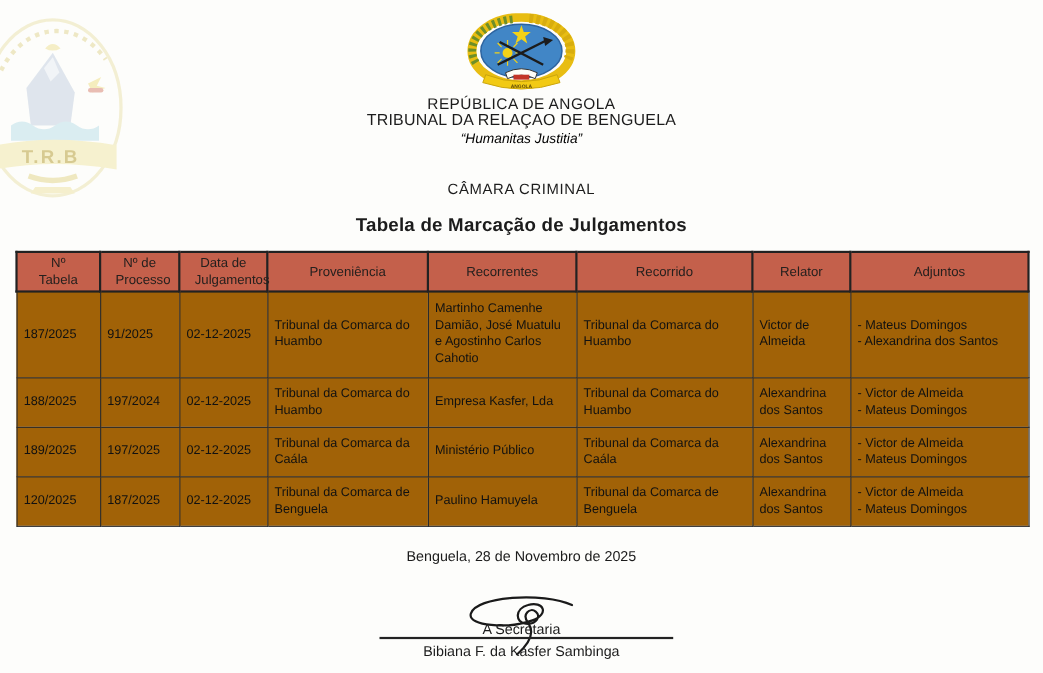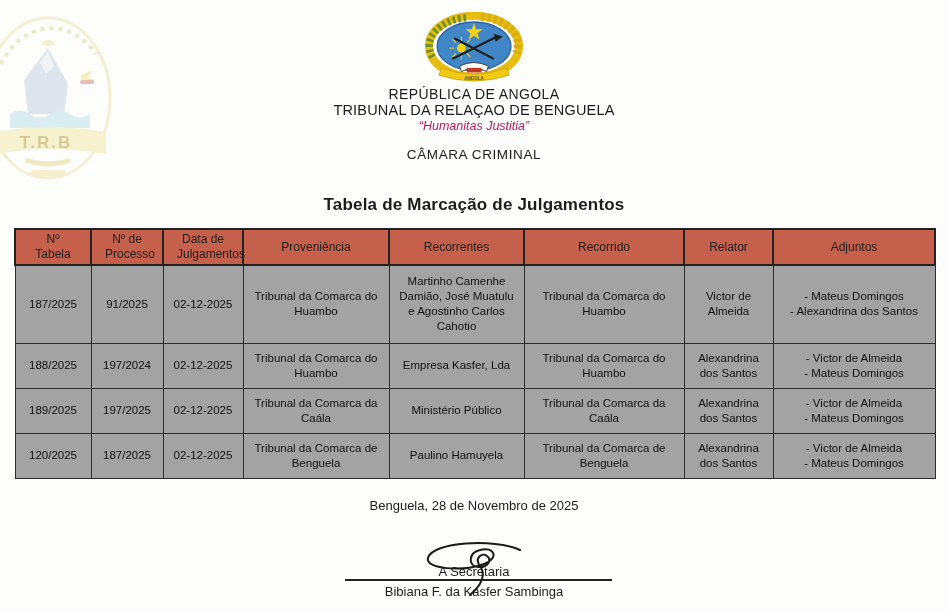--- a/index.html
+++ b/index.html
@@ -13,41 +13,41 @@
   }
   .center-abs { position:absolute; left:0; width:100%; text-align:center; }
 
   
   .watermark { position:absolute; left:-4px; top:14px; width:120px; height:168px; opacity:.55; }
 
   
   .emblem { position:absolute; top:12px; left:50%; transform:translateX(-50%); width:108px; height:74px; }
   .republic   { top:86px;  font-size:14px;   letter-spacing:.4px; }
   .tribunal   { top:102px; font-size:14.5px; letter-spacing:.2px; text-underline-offset:3px; }
-  .motto      { top:119px; font-size:12.5px; font-style:italic; color:#be185d; }
-  .chamber    { top:147px; font-size:13.5px; letter-spacing:.6px; }
+  .motto      { top:119px; font-size:12.5px; font-style:italic; color:#000000; }
+  .chamber    { top:164px; font-size:13.5px; letter-spacing:.6px; }
   .doc-title  { top:195px; font-size:17px; font-weight:bold; letter-spacing:.2px; }
 
   
   table.judgments {
     position:absolute; left:14px; top:228px; width:920px;
     border-collapse:collapse; table-layout:fixed;
     font-size:11.5px; color:#111;
   }
   table.judgments th, table.judgments td { border:1px solid #2b2b2b; }
   table.judgments th {
     border:2px solid #222;
     background:#c4604b;
     font-weight:normal; font-size:12px; color:#26201e;
     height:36px; padding:2px 13px; vertical-align:middle; text-align:center;
     line-height:1.25;
   }
   table.judgments td {
-    text-align:center; vertical-align:middle;
-    padding:2px 6px; line-height:1.3; background:#a3a3a3;
+    text-align:left; vertical-align:middle;
+    padding:2px 6px; line-height:1.3; background:#a16207;
   }
   tr.row-tall td { height:78px; }
   tr.row-std  td { height:45px; }
   td.adjuntos { text-align:left; padding-left:10px;margin-top:16px; }
   td.adjuntos div { white-space:nowrap; }
 
   .col-ntab{width:76px;} .col-nproc{width:72px;} .col-data{width:80px;}
   .col-prov{width:146px;} .col-recrt{width:135px;} .col-recdo{width:160px;}
   .col-rel{width:89px;} .col-adj{width:162px;}
 

